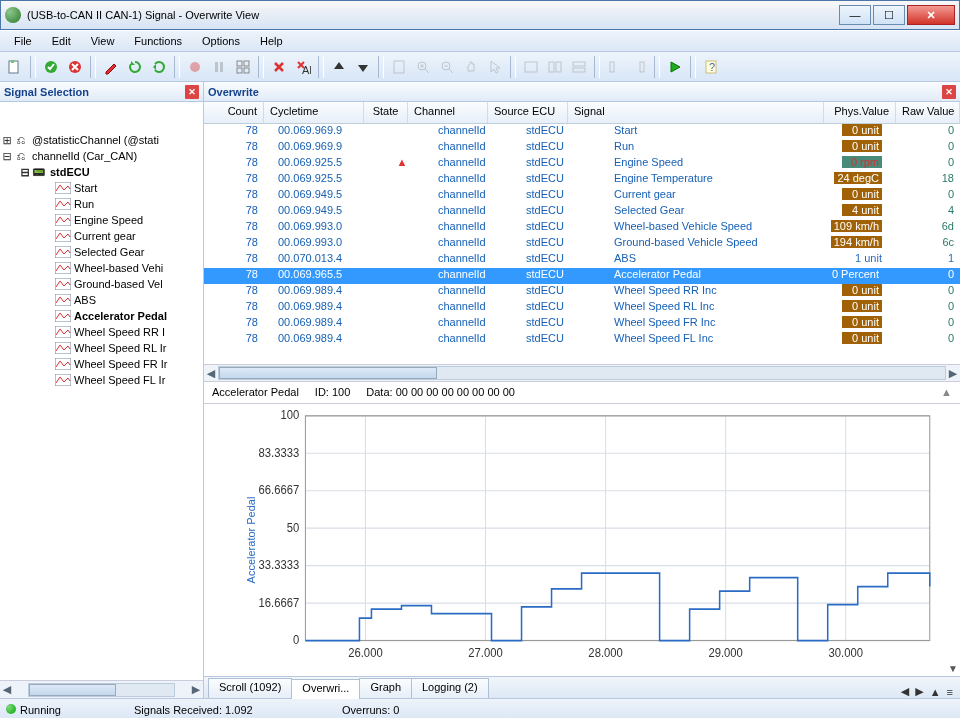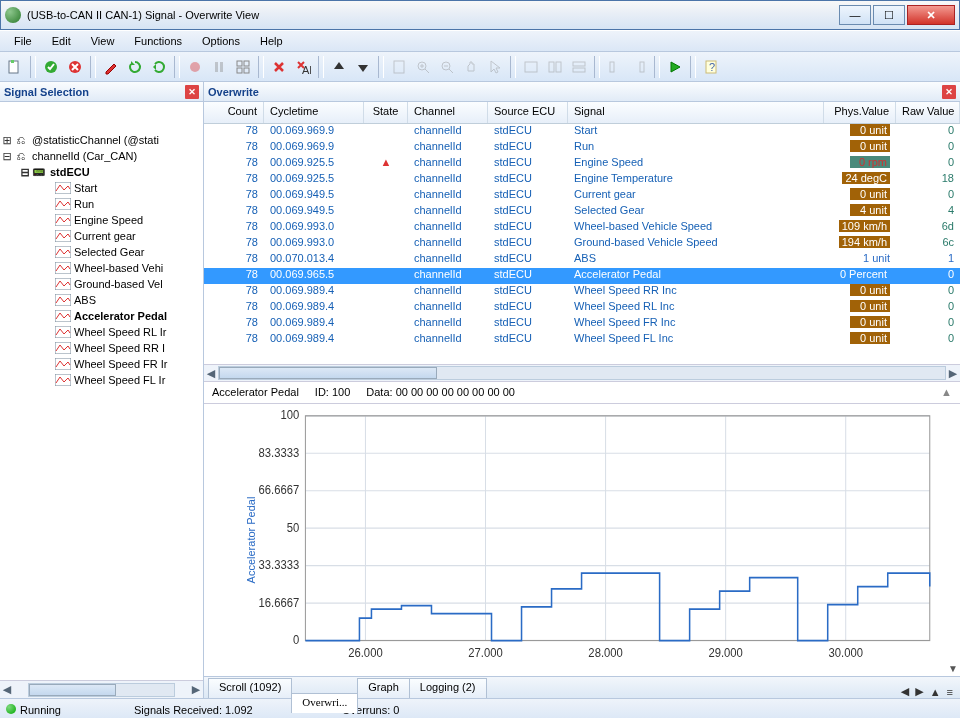--- a/index.html
+++ b/index.html
@@ -45,21 +45,21 @@
 .hscroll .thumb { position:absolute; left:0; top:0; bottom:0; width:60%; background:linear-gradient(#dce8f6,#c4d8ee); border:1px solid #9ab;}
 .hscroll .arr { width:14px; text-align:center; color:#567;}
 
 
 .right { flex:1; display:flex; flex-direction:column; min-width:0;}
 
 
 .thead { height:22px; display:flex; background:linear-gradient(#fbfdff,#e7eff9); border-bottom:1px solid #c0ceda;}
 .thead .th { padding:3px 6px; border-right:1px solid #d0dce8; color:#000; overflow:hidden; white-space:nowrap;}
 .tbody { overflow:hidden;}
-.tr { height:16px; display:flex; color:#1660b5; }
+.tr { height:16px; display:flex; color:#1660b5;gap:8px; }
 .tr.sel { background:#3399ff; color:#fff;}
 .td { padding:0 6px; overflow:hidden; white-space:nowrap; font-size:11px;}
 .col-count { width:60px; text-align:right;}
 .col-cycle { width:100px;}
 .col-state { width:44px; text-align:center;}
 .col-chan { width:80px;}
 .col-ecu { width:80px;}
 .col-sig { flex:1;}
 .col-pv { width:72px; text-align:right;}
 .col-rv { width:64px; text-align:right;}
@@ -71,21 +71,21 @@
 
 
 .hscroll2 { height:18px; background:#eef3fa; border-top:1px solid #ccd; border-bottom:1px solid #ccd; display:flex; align-items:center;}
 .detailbar { height:22px; background:#fff; border-bottom:1px solid #ccd; padding:4px 8px; display:flex; gap:16px;}
 .chartwrap { flex:1 1 auto; background:#fff; position:relative; padding:0 20px 0 40px; min-height:0;}
 .chart { width:100%; height:100%; }
 .yaxis-label { position:absolute; left:4px; top:50%; transform: translateY(-50%) rotate(-90deg); color:#2a6bc5; font-size:11px; transform-origin: center; white-space:nowrap;}
 .corner-arrows { position:absolute; right:2px; bottom:2px; font-size:10px; color:#555;}
 .tabs { height:22px; background:linear-gradient(#f2f6fb,#dce8f5); border-top:1px solid #b8c8de; display:flex; align-items:flex-end; padding:0 4px;}
 .tab { padding:2px 10px; border:1px solid #b0c0d4; border-bottom:none; background:linear-gradient(#fafdff,#e6eef8); margin-right:-1px; height:20px; }
-.tab.active { background:#fff; font-weight:normal; position:relative; top:15px;font-family:Liberation Serif, serif;}
+.tab.active { background:#fff; font-weight:normal; position:relative; top:1px;}
 .tab-spacer { flex:1;}
 .tabctl { padding:0 3px; color:#333; font-size:11px;}
 
 
 .statusbar { height:22px; background:linear-gradient(#eef3fa,#dbe7f6); border-top:1px solid #b8c8de; display:flex; align-items:center; padding:0 6px; gap:8px;}
 .statusbar .sitem { min-width:120px;}
 .green-dot { width:10px; height:10px; background:radial-gradient(circle at 30% 30%,#7ed87e,#0a0); border-radius:50%; display:inline-block; margin-right:4px;}
 </style>
 </head>
 <body>
@@ -380,31 +380,31 @@
             <span>Accelerator Pedal</span>
           </div>
           <div class="tree-item">
             <span class="tree-ind" style="width:52px"></span>
             <span class="tree-icon sig">
               <svg viewBox="0 0 16 12">
                 <rect x="0" y="0" width="16" height="12" fill="#fff" stroke="#789"></rect>
                 <path d="M1 9 L5 3 L9 8 L13 4 L15 7" fill="none" stroke="#d33" stroke-width="1"></path>
               </svg>
             </span>
+            <span>Wheel Speed RR I</span>
+          </div>
+          <div class="tree-item">
+            <span class="tree-ind" style="width:52px"></span>
+            <span class="tree-icon sig">
+              <svg viewBox="0 0 16 12">
+                <rect x="0" y="0" width="16" height="12" fill="#fff" stroke="#789"></rect>
+                <path d="M1 9 L5 3 L9 8 L13 4 L15 7" fill="none" stroke="#d33" stroke-width="1"></path>
+              </svg>
+            </span>
             <span>Wheel Speed RL Ir</span>
-          </div>
-          <div class="tree-item">
-            <span class="tree-ind" style="width:52px"></span>
-            <span class="tree-icon sig">
-              <svg viewBox="0 0 16 12">
-                <rect x="0" y="0" width="16" height="12" fill="#fff" stroke="#789"></rect>
-                <path d="M1 9 L5 3 L9 8 L13 4 L15 7" fill="none" stroke="#d33" stroke-width="1"></path>
-              </svg>
-            </span>
-            <span>Wheel Speed RR I</span>
           </div>
           <div class="tree-item">
             <span class="tree-ind" style="width:52px"></span>
             <span class="tree-icon sig">
               <svg viewBox="0 0 16 12">
                 <rect x="0" y="0" width="16" height="12" fill="#fff" stroke="#789"></rect>
                 <path d="M1 9 L5 3 L9 8 L13 4 L15 7" fill="none" stroke="#d33" stroke-width="1"></path>
               </svg>
             </span>
             <span>Wheel Speed FR Ir</span>

